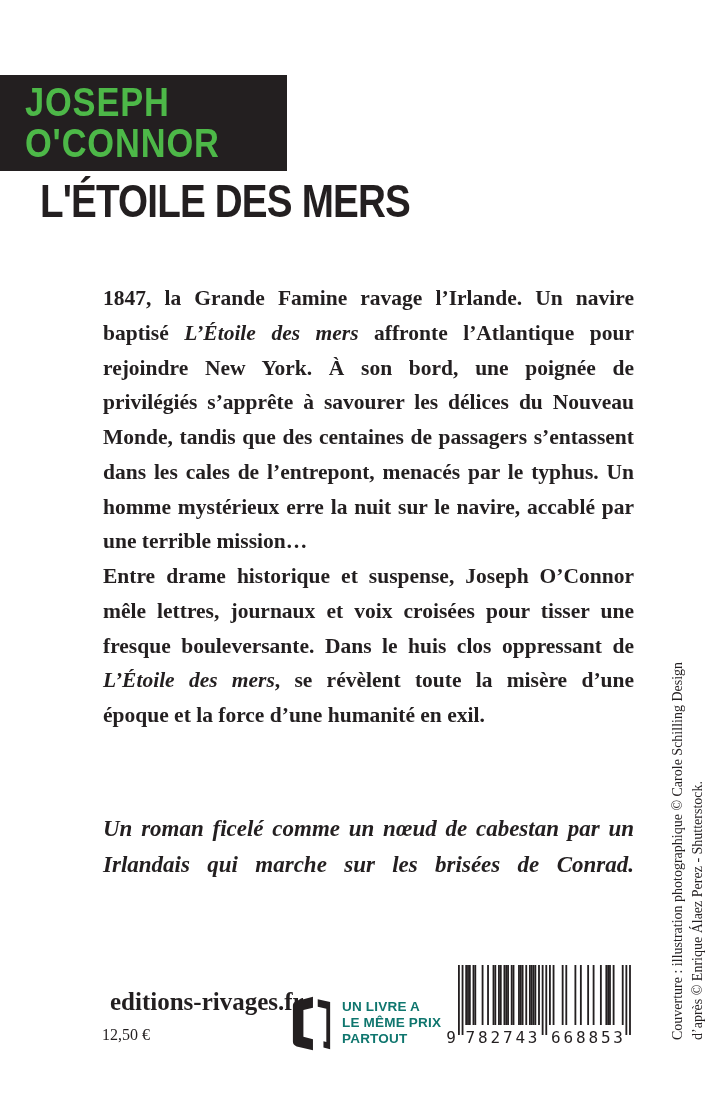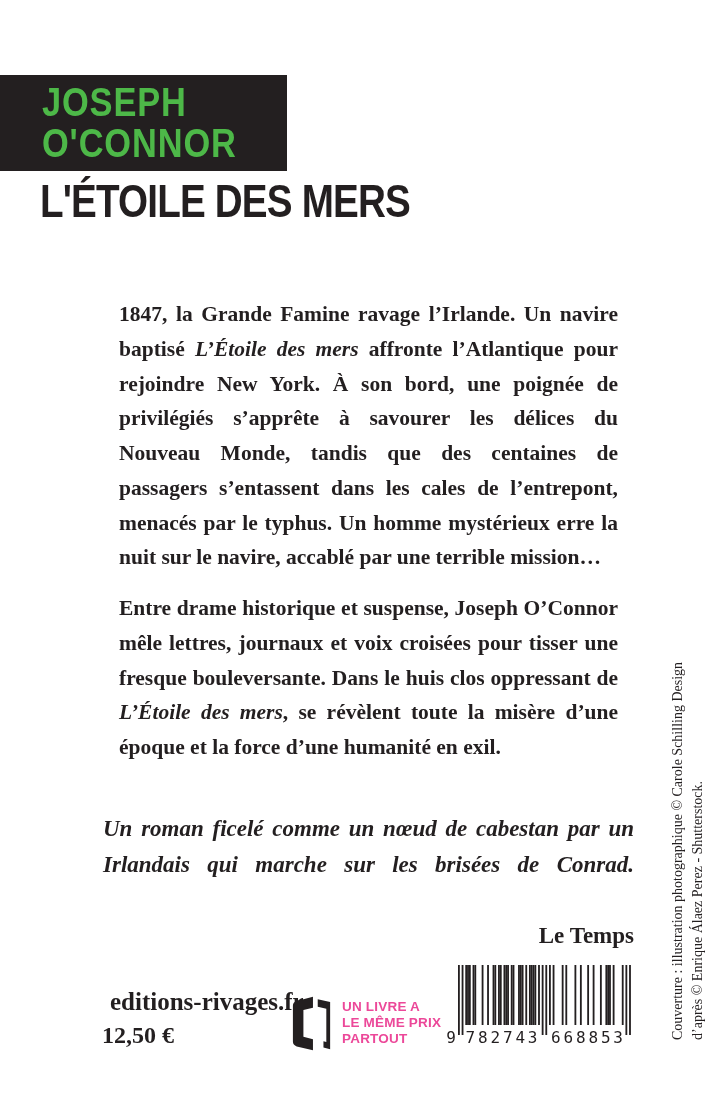--- a/index.html
+++ b/index.html
@@ -10,21 +10,21 @@
     overflow:hidden;
     font-family:"Liberation Serif", serif;
     color:#231f20;
   }
   
   .author-block{
     position:absolute;left:0;top:75px;
     width:287px;height:96px;
     background:#231f20;
     box-sizing:border-box;
-    padding:7px 0 0 42px;
+    padding:7px 0 0 25px;
   }
   .author-line{
     display:block;
     font-family:"Liberation Sans", sans-serif;
     font-weight:bold;
     font-size:40px;line-height:41px;
     letter-spacing:1px;
     color:#4db848;
     transform:scaleX(0.86);
     transform-origin:left center;
@@ -41,55 +41,55 @@
     transform-origin:left top;
     white-space:nowrap;
   }
   
   .synopsis{
     position:absolute;left:103px;top:281px;width:531px;
     font-weight:bold;
     font-size:21.5px;line-height:34.75px;
     text-align:justify;
   }
-  .synopsis p{margin:16px;}
+  .synopsis p{margin:0;}
   .synopsis em{font-style:italic;}
   
   .review-quote{
     position:absolute;left:103px;top:811px;width:531px;
     font-style:italic;font-weight:bold;
     font-size:23px;line-height:36px;
     text-align:justify;text-align-last:justify;
   }
   .quote-source{
     position:absolute;left:103px;top:921px;width:531px;
     font-weight:bold;font-size:23px;line-height:30px;
     text-align:right;
   }
   
   .publisher-website{
     position:absolute;left:110px;top:988px;
     font-weight:bold;font-size:25px;line-height:28px;
   }
   .price{
     position:absolute;left:102px;top:1022px;
-    font-weight:bold;font-size:24px;line-height:26px;
+    font-weight:normal;font-size:16px;line-height:26px;
   }
   .price-logo{
     position:absolute;left:291px;top:995px;
     display:flex;align-items:flex-start;
   }
   .price-logo svg{display:block;}
   .price-logo-text{
     margin-left:9px;padding-top:4px;
     font-family:"Liberation Sans", sans-serif;
     font-weight:bold;
     font-size:13.5px;line-height:16px;
     letter-spacing:0.2px;
-    color:#ec4899;
+    color:#0f766e;
     white-space:nowrap;
   }
   .barcode{
     position:absolute;left:446px;top:963px;
     width:196px;height:86px;
   }
   
   .cover-credits{
     position:absolute;left:668px;top:1040px;
     width:420px;height:44px;
@@ -111,21 +111,20 @@
   </div>
 
   <div class="book-title">L'ÉTOILE DES MERS</div>
 
   <div class="synopsis">
       <p><span>1847, la Grande Famine ravage l’Irlande. Un navire baptisé </span><em>L’Étoile des mers</em><span> affronte l’Atlantique pour rejoindre New York. À son bord, une poignée de privilégiés s’apprête à savourer les délices du Nouveau Monde, tandis que des centaines de passagers s’entassent dans les cales de l’entrepont, menacés par le typhus. Un homme mystérieux erre la nuit sur le navire, accablé par une terrible mission…</span></p>
       <p><span>Entre drame historique et suspense, Joseph O’Connor mêle lettres, journaux et voix croisées pour tisser une fresque bouleversante. Dans le huis clos oppressant de </span><em>L’Étoile des mers</em><span>, se révèlent toute la misère d’une époque et la force d’une humanité en exil.</span></p>
     </div>
 
   <div class="review-quote">Un roman ficelé comme un nœud de cabestan par un Irlandais qui marche sur les brisées de Conrad.</div>
-  <div class="quote-source">Le Temps</div>
 
   <div class="publisher-website">editions-rivages.fr</div>
   <div class="price">12,50 €</div>
 
   <div class="price-logo">
     <span>
       <svg width="42" height="56" viewBox="0 0 44 58">
         <path fill="#231f20" d="M2,11 Q2,7 6,6 L23,1.5 L23,13 L13,15.5 L13,43.5 L23,46 L23,57.5 L6,53.5 Q2,52.5 2,48.5 Z"></path>
         <path fill="#231f20" d="M28,4 L41,7 L41,56.5 L34,54.7 L34,48.2 L37,49 L37,14 L28,12 Z"></path>
       </svg>

